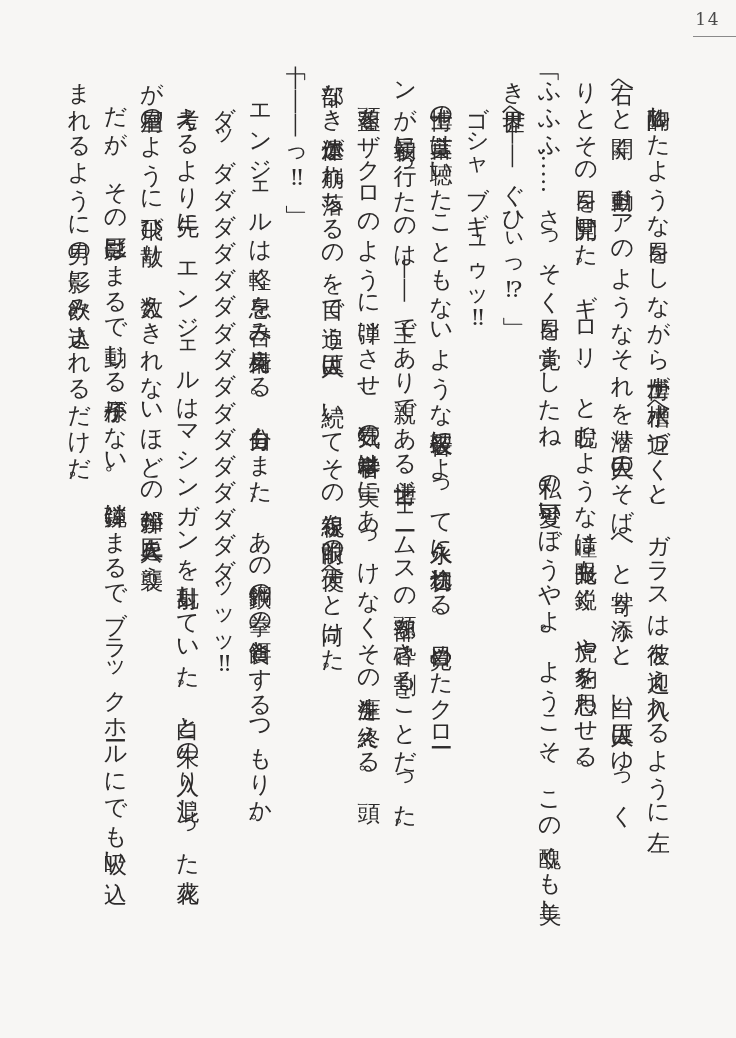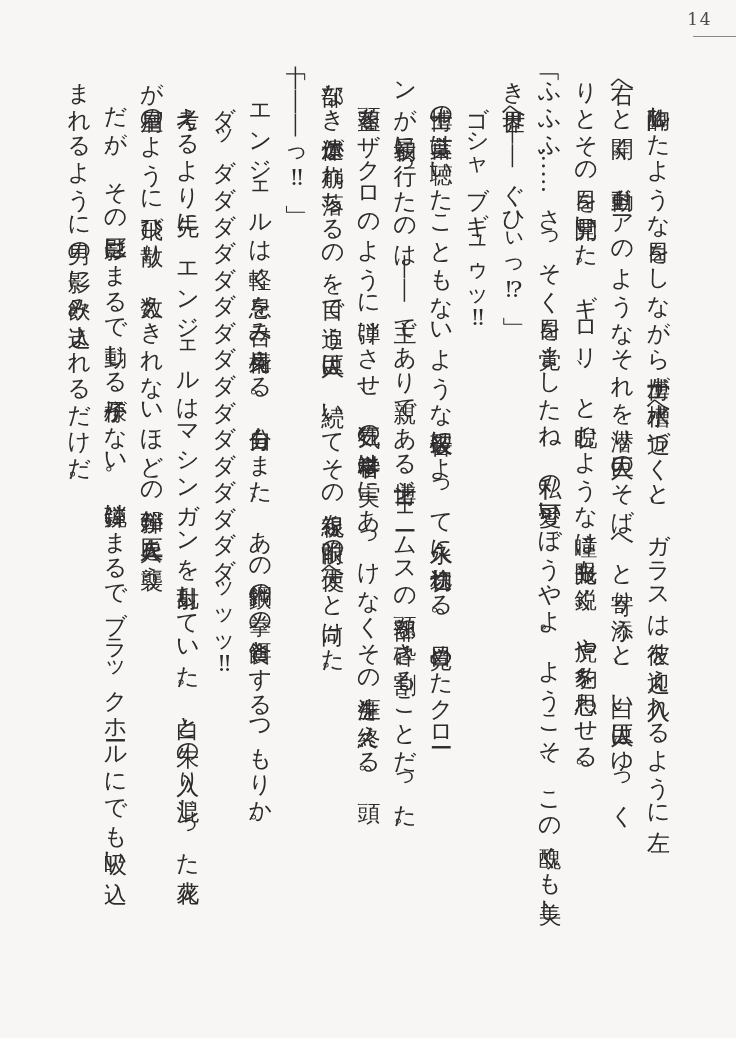--- a/index.html
+++ b/index.html
@@ -9,21 +9,21 @@
     overflow: hidden;
   }
   .page {
     position: relative;
     width: 736px; height: 1038px;
     font-family: "DejaVu Serif", "Liberation Serif", serif;
     color: #2d2b2b;
   }
   .pagenum {
     position: absolute;
-    top: 9px; right: 24px;
+    top: 9px; right: 16px;
     font-size: 17px;
     color: #4a4a4a;
     letter-spacing: 1.5px;
   }
   .pagenum-rule {
     position: absolute;
     top: 36px; right: 0;
     width: 43px; height: 0;
     border-top: 1.3px solid #8a8a8a;
   }

